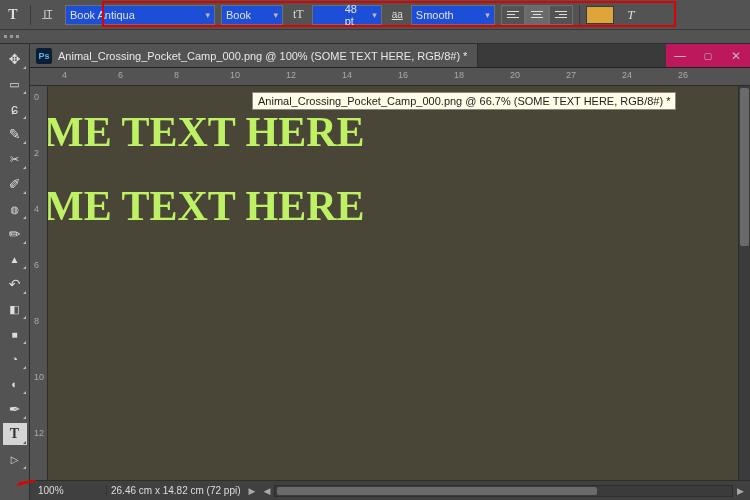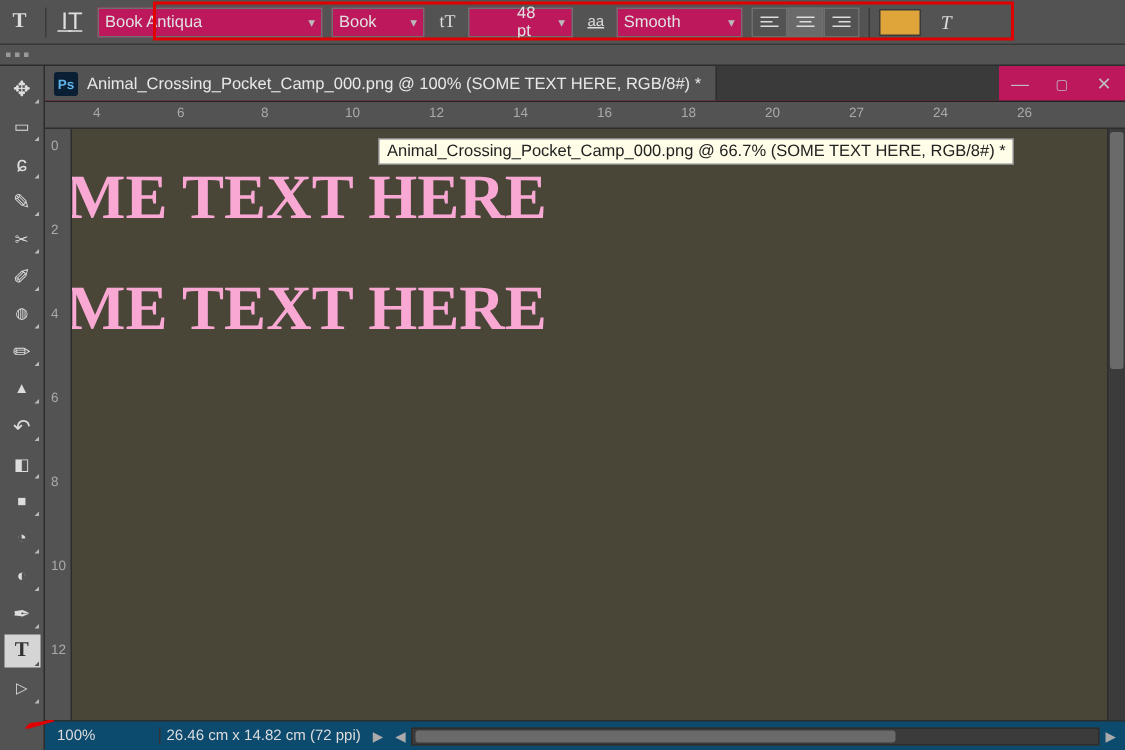--- a/index.html
+++ b/index.html
@@ -3,21 +3,21 @@
 <meta charset="utf-8">
 <style>
 * { box-sizing: border-box; margin: 0; padding: 0; font-family: "Segoe UI", Tahoma, sans-serif; }
 body { background: #535353; width: 750px; height: 500px; overflow: hidden; font-size: 11px; color: #ccc; }
 .app { display: flex; flex-direction: column; height: 500px; }
 
 
 .options-bar { height: 30px; background: #535353; border-bottom: 1px solid #383838; display: flex; align-items: center; padding: 0 4px 0 2px; gap: 6px; }
 .opt-icon { width: 22px; height: 22px; display: flex; align-items: center; justify-content: center; color: #ddd; font-size: 14px; }
 .divider { width: 1px; height: 20px; background: #3a3a3a; }
-.dropdown { height: 20px; background: #be185d; border: 1px solid #6f6f6f; display: flex; align-items: center; justify-content: space-between; padding: 0 4px; color: #e2e2e2; font-size: 11px; cursor: pointer; }
+.dropdown { height: 20px; background: #1d4ed8; border: 1px solid #6f6f6f; display: flex; align-items: center; justify-content: space-between; padding: 0 4px; color: #e2e2e2; font-size: 11px; cursor: pointer; }
 .dd-chev { font-size: 9px; color: #bbb; margin-left: 4px; }
 .tT-label { font-size: 12px; color: #ddd; margin: 0 2px 0 4px; }
 .highlight-box { position: absolute; border: 2px solid #e00000; pointer-events: none; }
 
 .align-group { display: flex; }
 .align-btn { width: 24px; height: 20px; border: 1px solid #6f6f6f; display: flex; flex-direction: column; align-items: center; justify-content: center; gap: 2px; background: #535353; cursor: pointer; }
 .align-btn.active { background: #6a6a6a; }
 .align-btn div { height: 1px; background: #ddd; }
 
 .color-swatch { width: 28px; height: 18px; background: #e0a53a; border: 1px solid #3a3a3a; cursor: pointer; }
@@ -48,47 +48,47 @@
 
 .h-ruler { height:18px; background:#535353; border-bottom:1px solid #2d2d2d; display:flex; align-items:center; position:relative; overflow:hidden; font-size:9px; color:#aaa; padding-left:18px;}
 .h-ruler span { position:absolute; top:2px;}
 .canvas-row { flex:1; display:flex; min-height:0;}
 .v-ruler { width:18px; background:#535353; border-right:1px solid #2d2d2d; position:relative; font-size:9px; color:#aaa;}
 .v-ruler span { position:absolute; left:4px;}
 
 
 .canvas-wrap { flex:1; background:#2a2a2a; position:relative; overflow:hidden;}
 .canvas { position:absolute; left:0; top:0; right:12px; bottom:0; background:#4a4637;}
-.big-text { position:absolute; color:#f9a8d4; font-family: "Book Antiqua", Georgia, serif; font-weight:bold; white-space:nowrap;}
+.big-text { position:absolute; color:#bef264; font-family: "Book Antiqua", Georgia, serif; font-weight:bold; white-space:nowrap;}
 .sel-box { position:absolute; border:1px dashed #fff; }
 .tooltip { position:absolute; background:#fffde7; border:1px solid #888; padding:2px 5px; color:#222; font-size:11px; white-space:nowrap; z-index:5;}
 
 .v-scroll { position:absolute; right:0; top:0; bottom:0; width:12px; background:#3b3b3b; border-left:1px solid #2d2d2d;}
 .v-thumb { position:absolute; left:1px; right:1px; top:2px; height:40%; background:#6a6a6a; border-radius:2px;}
 
 
-.footer { height:20px; background:#0c4a6e; border-top:1px solid #2d2d2d; display:flex; align-items:center; font-size:10px; color:#ddd;}
+.footer { height:20px; background:#404040; border-top:1px solid #2d2d2d; display:flex; align-items:center; font-size:10px; color:#ddd;}
 .zoom-box { width:64px; padding-left:8px;}
 .info-box { padding:0 8px 0 4px; border-left:1px solid #333; display:flex; align-items:center; gap:8px;margin-left:12px;}
 .h-scroll { flex:1; height:12px; background:#3b3b3b; margin:0 4px; position:relative; border:1px solid #2d2d2d;}
 .h-thumb { position:absolute; top:1px; bottom:1px; left:2px; width:70%; background:#6a6a6a; border-radius:2px;}
 .chev-s { color:#aaa; font-size:9px;}
 </style>
 </head>
 <body>
 
 <div class="app">
 
   <div class="options-bar" style="position:relative;">
     <div class="opt-icon">
         <span style="font-family:serif;font-weight:bold;">T</span>
       </div>
     <div class="divider"></div>
     <div class="opt-icon">
-        <span style="font-size:16px;">I̲T̲</span>
+        <span style="font-size:10px;">I̲T̲</span>
       </div>
 
     <div class="dropdown" style="width:150px;">
       <span>Book Antiqua</span>
       <span class="dd-chev">▾</span>
     </div>
     <div class="dropdown" style="width:62px;">
       <span>Book</span>
       <span class="dd-chev">▾</span>
     </div>

